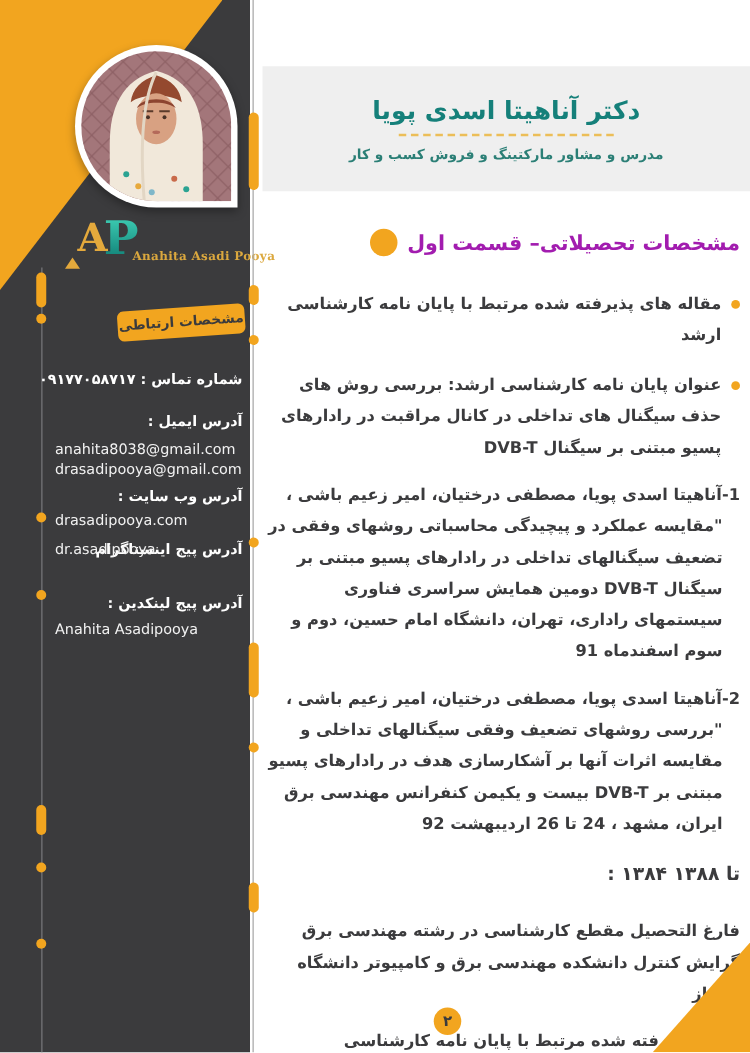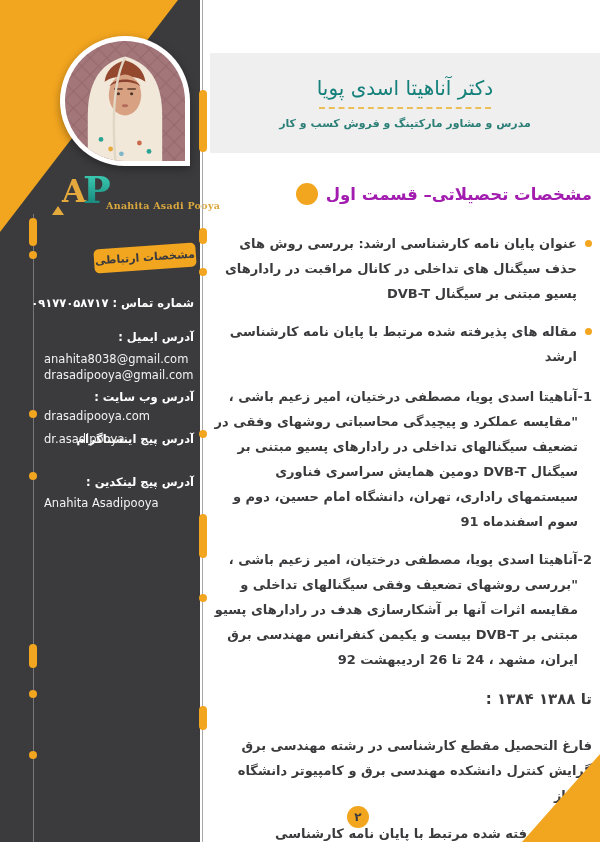--- a/index.html
+++ b/index.html
@@ -44,21 +44,21 @@
   .c-val { position:absolute; left:44px; direction:ltr; text-align:right; white-space:nowrap;
     color:#f2f2f2; font-size:11.5px; z-index:3; }
   .row-phone { top:296px; } .row-email-l { top:330px; }
   .row-email-1 { top:352px; } .row-email-2 { top:368px; }
   .row-web-l { top:390px; } .row-web-1 { top:409px; }
   .row-insta-l { top:432px; } .row-insta-1 { top:432px; }
   .row-li-l { top:475px; } .row-li-1 { top:496px; }
   
   .header-band { position:absolute; left:210px; top:53px; right:0; height:100px;
     background:#efefef; display:flex; flex-direction:column; align-items:center; justify-content:center; }
-  .main-title { direction:rtl; font-size:20px; font-weight:normal; color:#15807A; }
+  .main-title { direction:rtl; font-size:20px; font-weight:bold; color:#15807A; }
   .title-dashes { width:172px; border-top:2px dashed #ECBE58; margin:7px 0 8px 0; }
   .main-subtitle { direction:rtl; font-size:11px; font-weight:bold; color:#2B7F76; }
   .sec-head { position:absolute; top:183px; left:213px; right:8px;
     display:flex; justify-content:flex-end; align-items:center; gap:8px; }
   .sec-dot { width:22px; height:22px; border-radius:50%; background:#F2A51F; flex:0 0 auto; }
   .sec-title { direction:rtl; font-size:16.5px; font-weight:bold; color:#a21caf; white-space:nowrap; }
   .content { position:absolute; left:213px; right:8px; top:231px;
     direction:rtl; text-align:right; font-size:13px; font-weight:bold;
     line-height:25px; color:#3b3b3d; }
   .bullet { position:relative; padding-right:15px; }
@@ -151,22 +151,22 @@
   <div class="title-dashes"></div>
   <div class="main-subtitle">مدرس و مشاور مارکتینگ و فروش کسب و کار</div>
 </header>
 
 <div class="sec-head">
   <span class="sec-dot"></span>
   <span class="sec-title">مشخصات تحصیلاتی– قسمت اول</span>
 </div>
 
 <div class="content">
+  <div class="bullet mb16">مقاله های پذیرفته شده مرتبط با پایان نامه کارشناسی ارشد</div>
   <div class="bullet mb14">عنوان پایان نامه کارشناسی ارشد: بررسی روش های حذف سیگنال های تداخلی در کانال مراقبت در رادارهای پسیو مبتنی بر سیگنال DVB-T</div>
-  <div class="bullet mb16">مقاله های پذیرفته شده مرتبط با پایان نامه کارشناسی ارشد</div>
   <div class="hang mb14">1-آناهیتا اسدی پویا، مصطفی درختیان، امیر زعیم باشی ، "مقایسه عملکرد و پیچیدگی محاسباتی روشهای وفقی در تضعیف سیگنالهای تداخلی در رادارهای پسیو مبتنی بر سیگنال DVB-T دومین همایش سراسری فناوری سیستمهای راداری، تهران، دانشگاه امام حسین، دوم و سوم اسفندماه 91</div>
   <div class="hang mb16">2-آناهیتا اسدی پویا، مصطفی درختیان، امیر زعیم باشی ، "بررسی روشهای تضعیف وفقی سیگنالهای تداخلی و مقایسه اثرات آنها بر آشکارسازی هدف در رادارهای پسیو مبتنی بر  DVB-T بیست و یکیمن کنفرانس مهندسی برق ایران، مشهد ، 24 تا 26 اردیبهشت 92</div>
   <div class="period mb10">تا ۱۳۸۸ ۱۳۸۴ :</div>
   <div class="mb14">فارغ التحصیل مقطع کارشناسی در رشته مهندسی برق گرایش کنترل دانشکده مهندسی برق و کامپیوتر دانشگاه شیراز</div>
   <div class="mb14">مقاله پذیرفته شده مرتبط با پایان نامه کارشناسی</div>
 
 </div>
 
 <div class="page-num">۲</div>
 <div class="corner-tri-br"></div>

